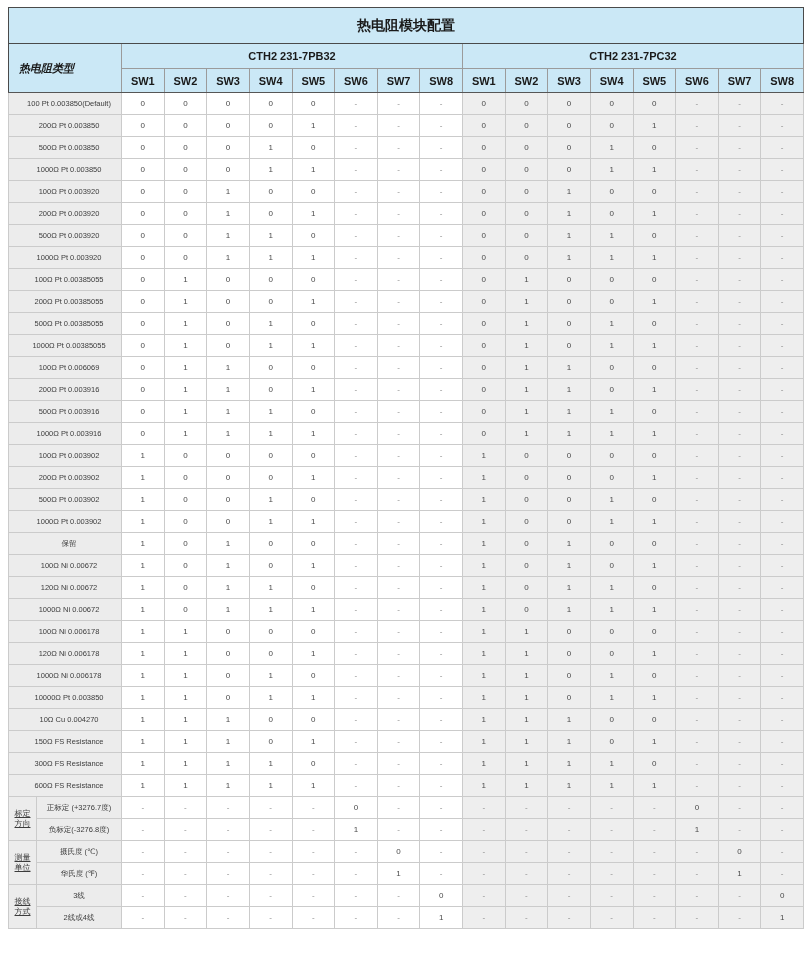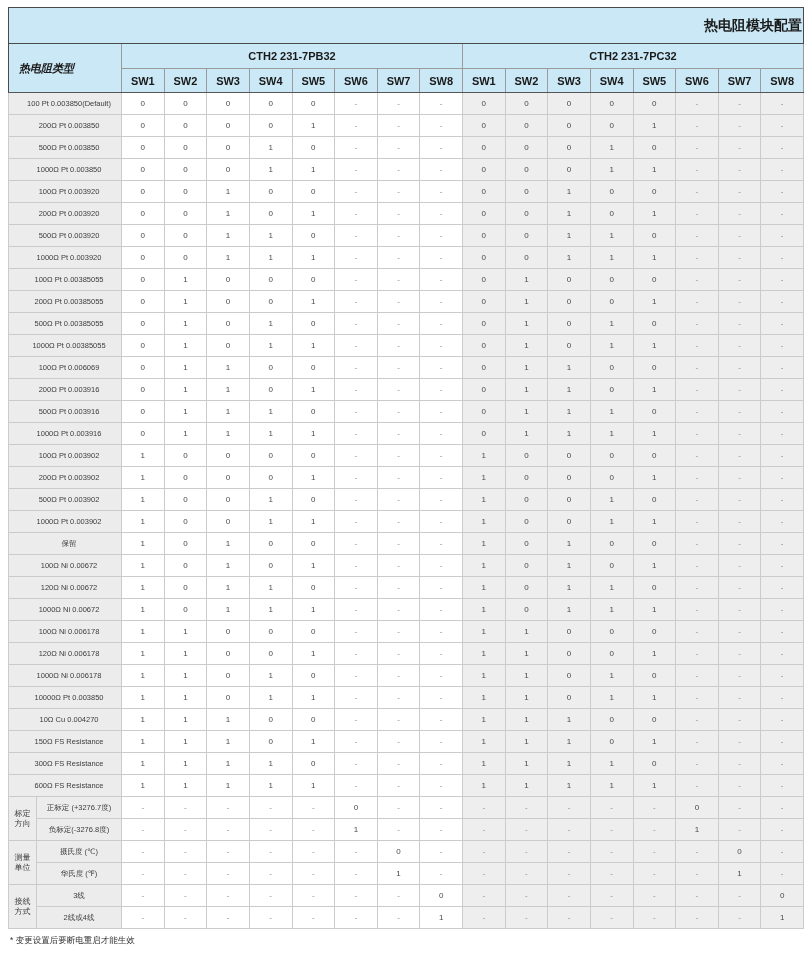--- a/index.html
+++ b/index.html
@@ -2,33 +2,33 @@
 <html style="--blue: #cbe8f6;"><head>
 <meta charset="utf-8">
 <style>
   html,body{margin:0;padding:0;width:812px;height:959px;background:#fff;overflow:hidden;
     font-family:"Liberation Sans","DejaVu Sans",sans-serif;}
   .wrap{padding:7px 8px 0 8px;}
   table{border-collapse:collapse;width:796px;table-layout:fixed;border:1px solid #4a4a4a;}
   th,td{box-sizing:border-box;overflow:hidden;white-space:nowrap;}
   
   th.title{background:var(--blue);height:36px;font-size:14px;font-weight:bold;color:#1a1a1a;
-    text-align:right;border-bottom:1px solid #4a4a4a;}
+    text-align:center;border-bottom:1px solid #4a4a4a;}
   
   th.rowlabel{background:var(--blue);font-size:11px;font-weight:bold;color:#1a1a1a;text-align:left;
     padding-left:10px;border-right:1px solid #9b9b9b;border-bottom:1px solid #565656;font-style:italic;}
   th.module{background:var(--blue);height:25px;font-size:11px;font-weight:bold;color:#1a1a1a;
     text-align:center;border:1px solid #9b9b9b;border-top:none;}
   th.sw{background:var(--blue);height:24px;font-size:11px;font-weight:bold;color:#1a1a1a;
     text-align:center;border:1px solid #9b9b9b;border-bottom:1px solid #565656;}
   
   tbody td{height:22px;border:1px solid #cbcbcb;font-size:8px;color:#4a4a4a;text-align:center;}
   td.lbl{background:#ececec;text-align:center;padding-left:9px;font-size:7.5px;color:#3c3c3c;}
   td.grp{background:#ececec;font-size:8px;color:#3c3c3c;text-align:center;padding:0 3px;
-    white-space:normal;line-height:1.25;}
+    white-space:normal;line-height:1.25;text-decoration:underline;}
   td.sub{background:#ececec;text-align:center;font-size:7.5px;color:#3c3c3c;}
   td.pb{background:#ffffff;}
   td.pc{background:#eeeeee;}
   td.dash{color:#8a8a8a;}
   tr.sep td{border-top:1px solid #8f8f8f;}
   .footnote{margin-top:6px;padding-left:2px;font-size:8.5px;color:#333;}
 </style>
 </head>
 <body>
 
@@ -787,14 +787,13 @@
           <td class="pc dash">-</td>
           <td class="pc dash">-</td>
           <td class="pc dash">-</td>
           <td class="pc dash">-</td>
           <td class="pc dash">-</td>
           <td class="pc dash">-</td>
           <td class="pc">1</td>
         </tr>
       </tbody>
   </table>
-  <div class="footnote">* 变更设置后要断电重启才能生效</div>
 </div>
 
 </body></html>

